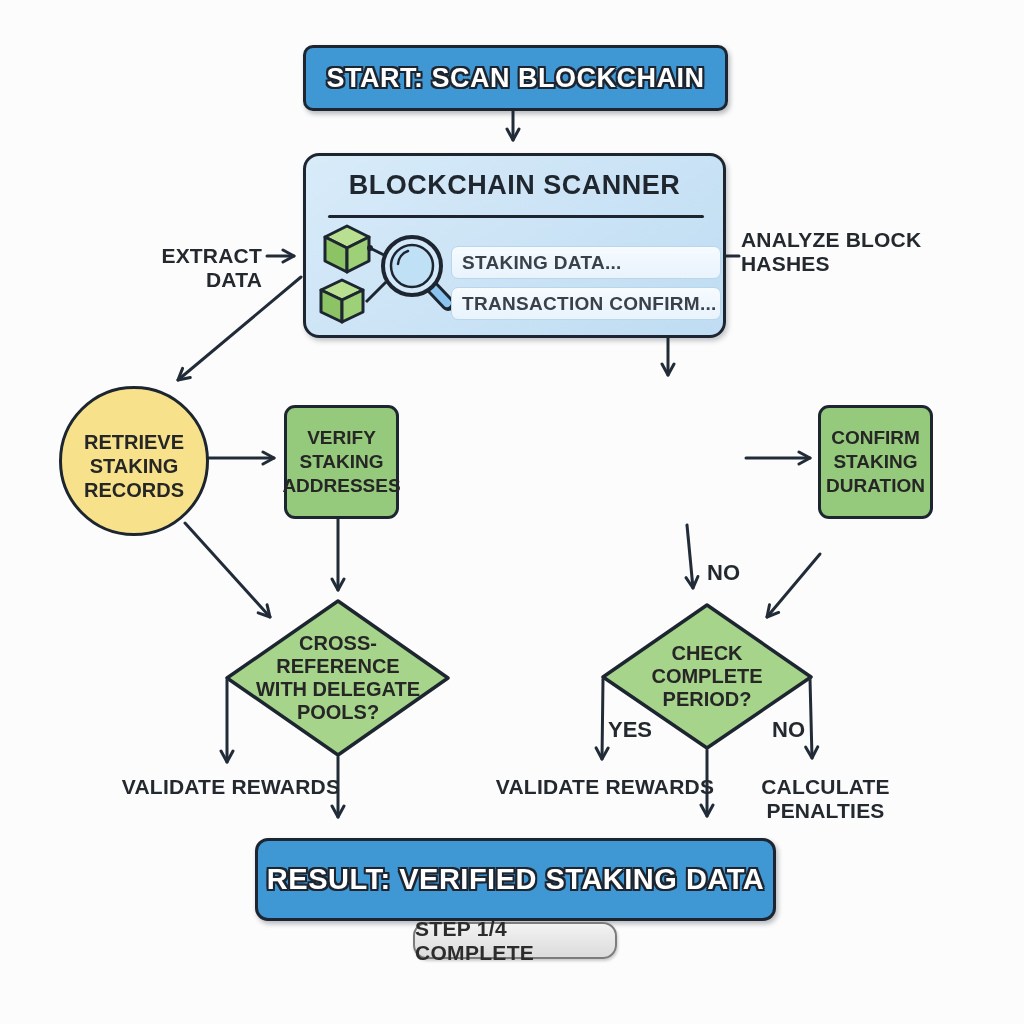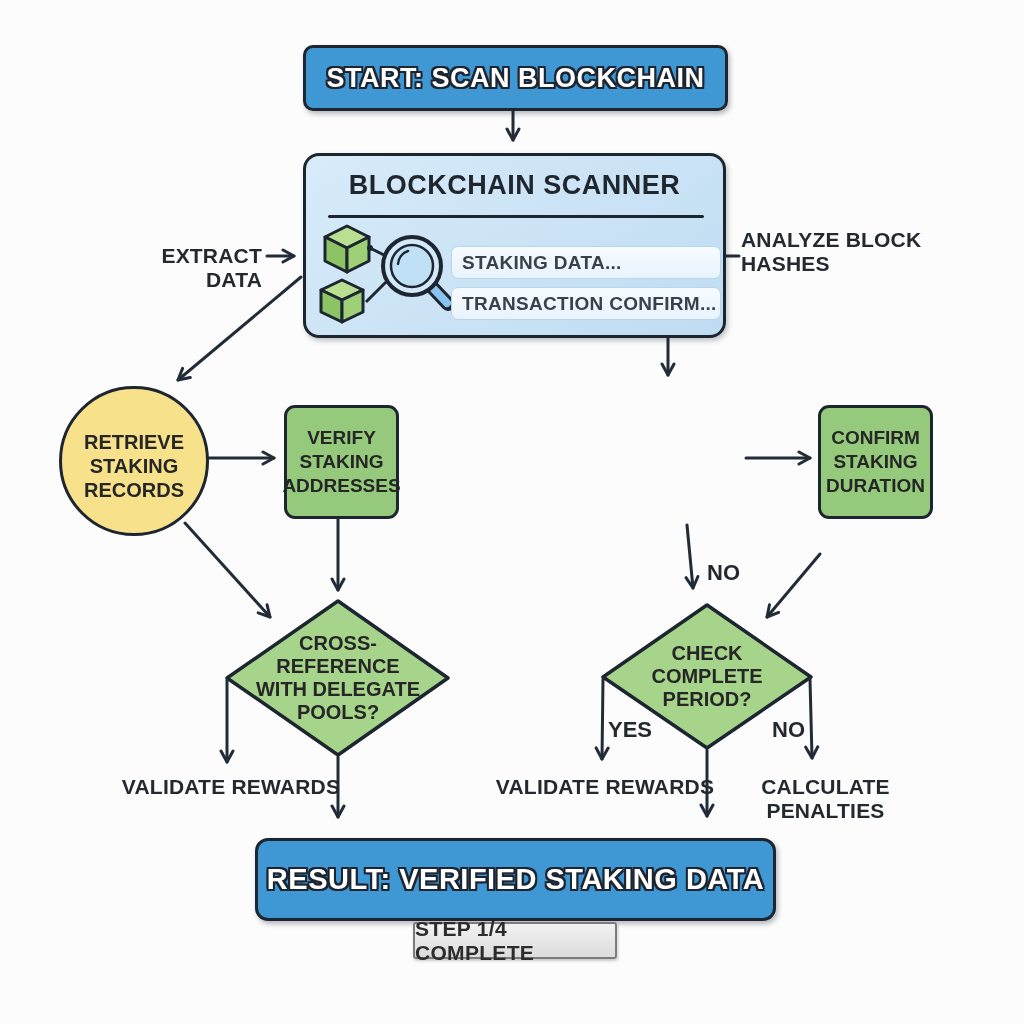--- a/index.html
+++ b/index.html
@@ -48,21 +48,21 @@
   }
   .diamond-text{
     display:flex;align-items:center;justify-content:center;
     font-size:20px;line-height:1.15;
   }
   .side-label{font-weight:bold;font-size:21px;color:#24292f;letter-spacing:.2px;}
   .edge-label{font-weight:bold;font-size:22px;color:#24292f;}
   .outcome{font-weight:bold;font-size:21px;color:#24292f;text-align:center;letter-spacing:.2px;}
   .stepbox{
     background:linear-gradient(180deg,#f2f2f2,#dcdcdc);
-    border:2px solid #7c7c7c;border-radius:3px;
+    border:2px solid #7c7c7c;border-radius:14px;
     display:flex;align-items:center;justify-content:flex-end;
     font-weight:bold;font-size:21px;color:#2c2c2c;letter-spacing:.3px;
     box-shadow:1px 2px 3px rgba(0,0,0,.2);
   }
 </style>
 </head>
 <body>
 
 <div id="canvas">
 

